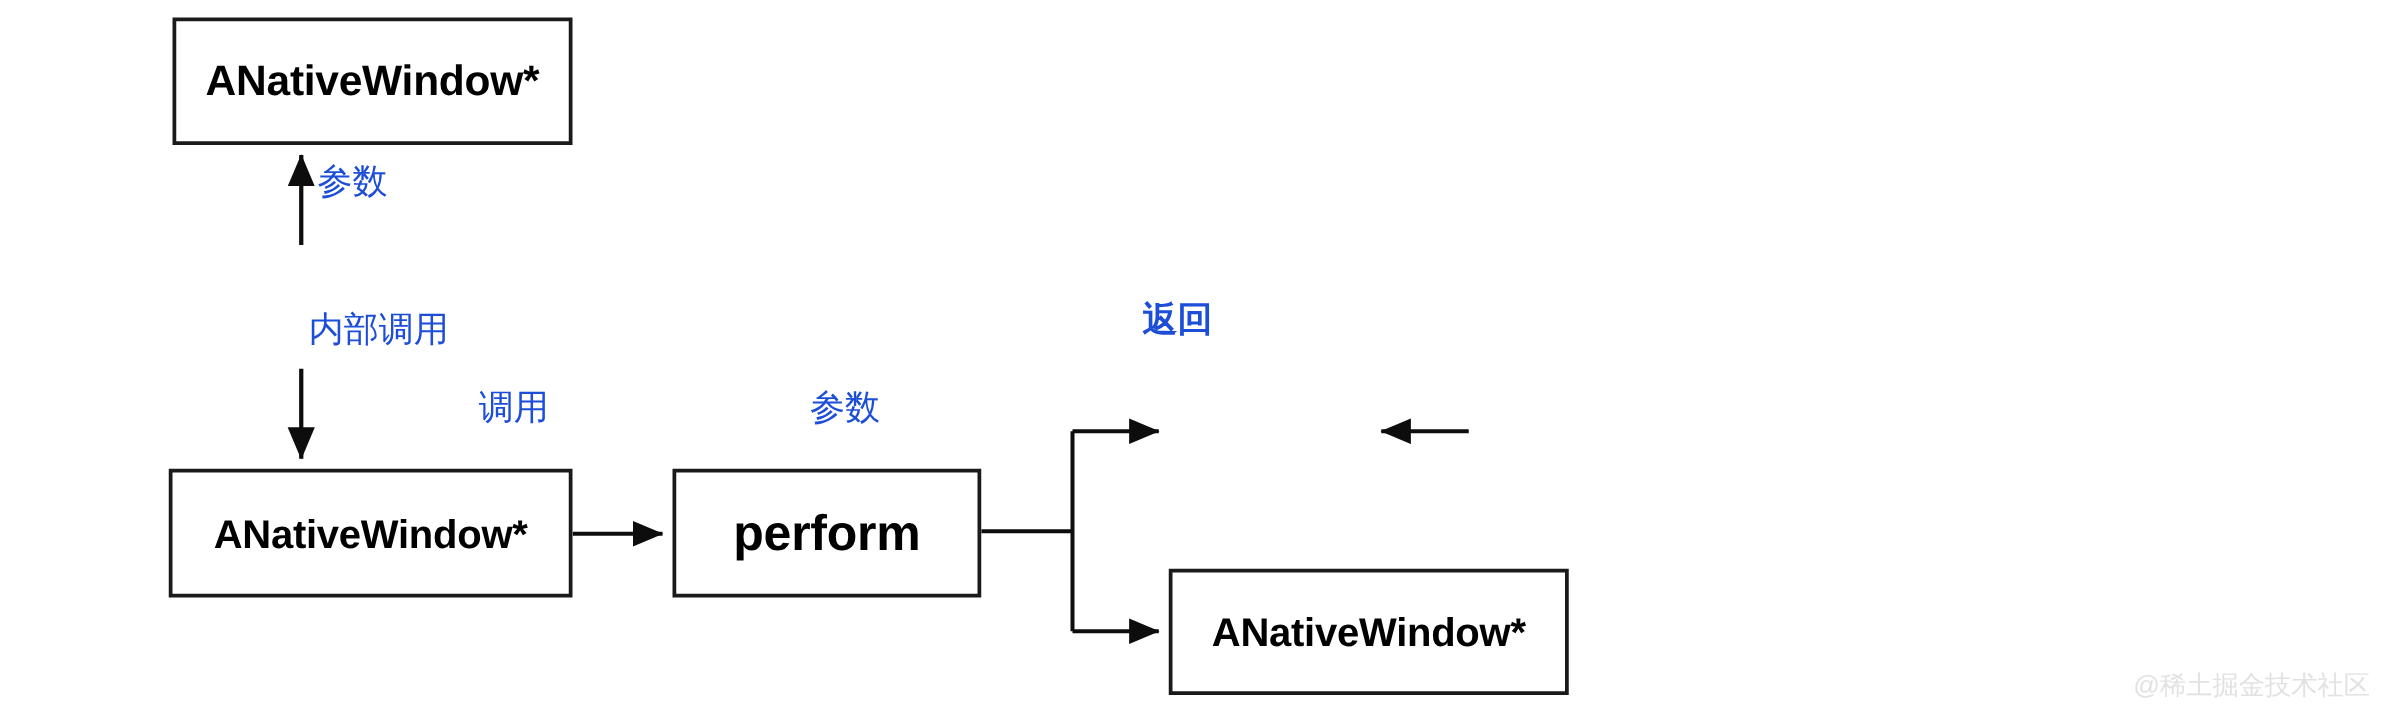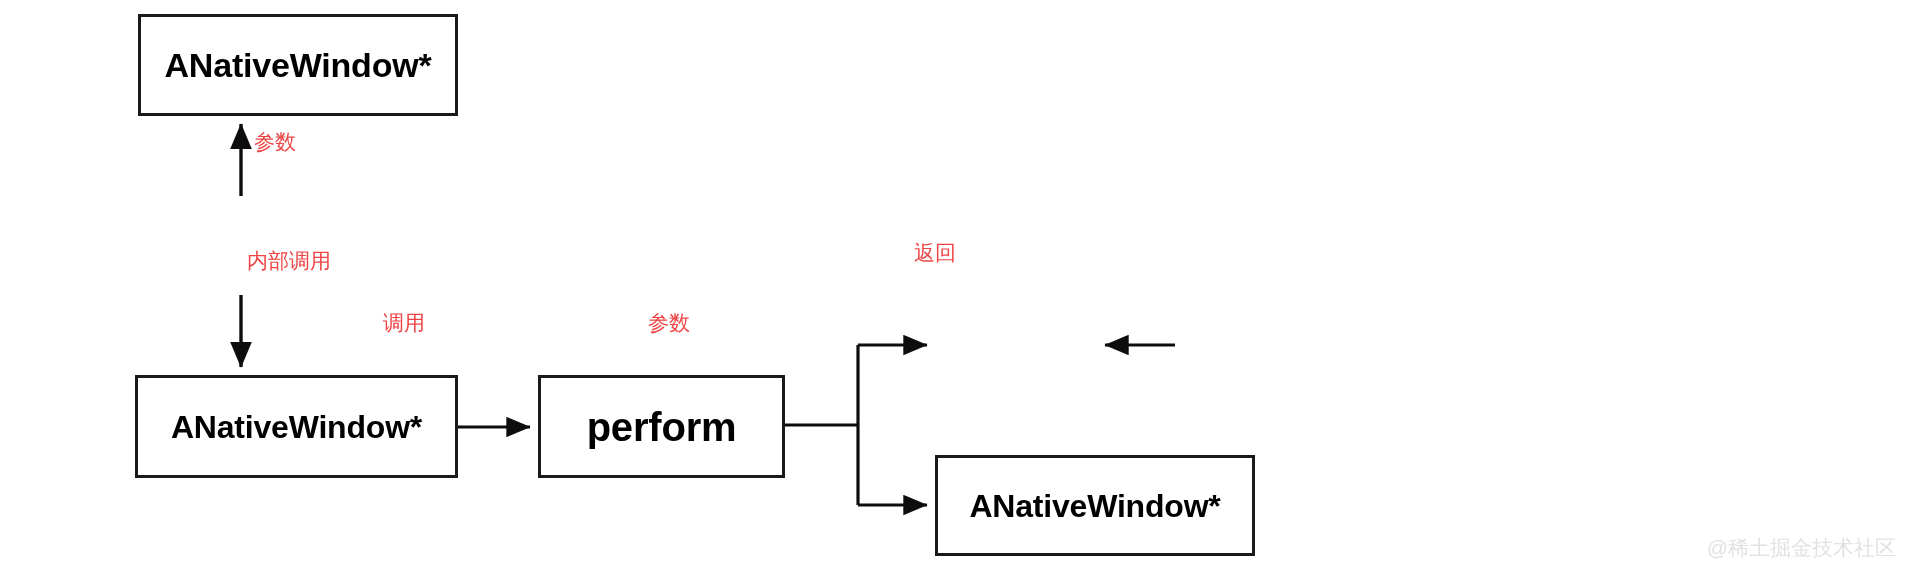--- a/index.html
+++ b/index.html
@@ -37,22 +37,22 @@
   }
   .node-label {
     font-weight: bold;
     color: #000000;
     white-space: nowrap;
     letter-spacing: -0.2px;
     line-height: 1;
   }
   .edge-label {
     position: absolute;
-    font-size: 21px;
-    color: #ef4444;
+    font-size: 28px;
+    color: #1d4ed8;
     white-space: nowrap;
     z-index: 4;
     font-weight: 400;
     line-height: 1;
   }
   .watermark {
     position: absolute;
     right: 18px;
     bottom: 12px;
     font-size: 21px;
@@ -76,21 +76,21 @@
   #node-perform     .node-label { font-size: 40px; }
   #node-int         .node-label { font-size: 30px; }
   #node-native-const .node-label{ font-size: 32px; }
   #node-anw-bottom  .node-label { font-size: 32px; }
 
   
   #label-param-top   { left: 254px; top: 131px; }
   #label-internal    { left: 247px; top: 250px; }
   #label-invoke      { left: 383px; top: 313px; font-family: Liberation Serif, serif; }
   #label-param-mid   { left: 648px; top: 312px; }
-  #label-return      { left: 914px; top: 242px; }
+  #label-return      { left: 914px; top: 242px; font-weight: bold; }
 </style>
 </head>
 <body>
 
 <div id="canvas">
 
   <svg id="wires" viewBox="0 0 1914 574" width="1914" height="574" xmlns="http://www.w3.org/2000/svg">
     <defs>
       <marker id="arrowhead" markerWidth="9" markerHeight="9" refX="7.4" refY="3.2" orient="auto" markerUnits="strokeWidth">
         <path d="M0,0 L7.6,3.2 L0,6.4 Z" fill="#0d0d0d"></path>

